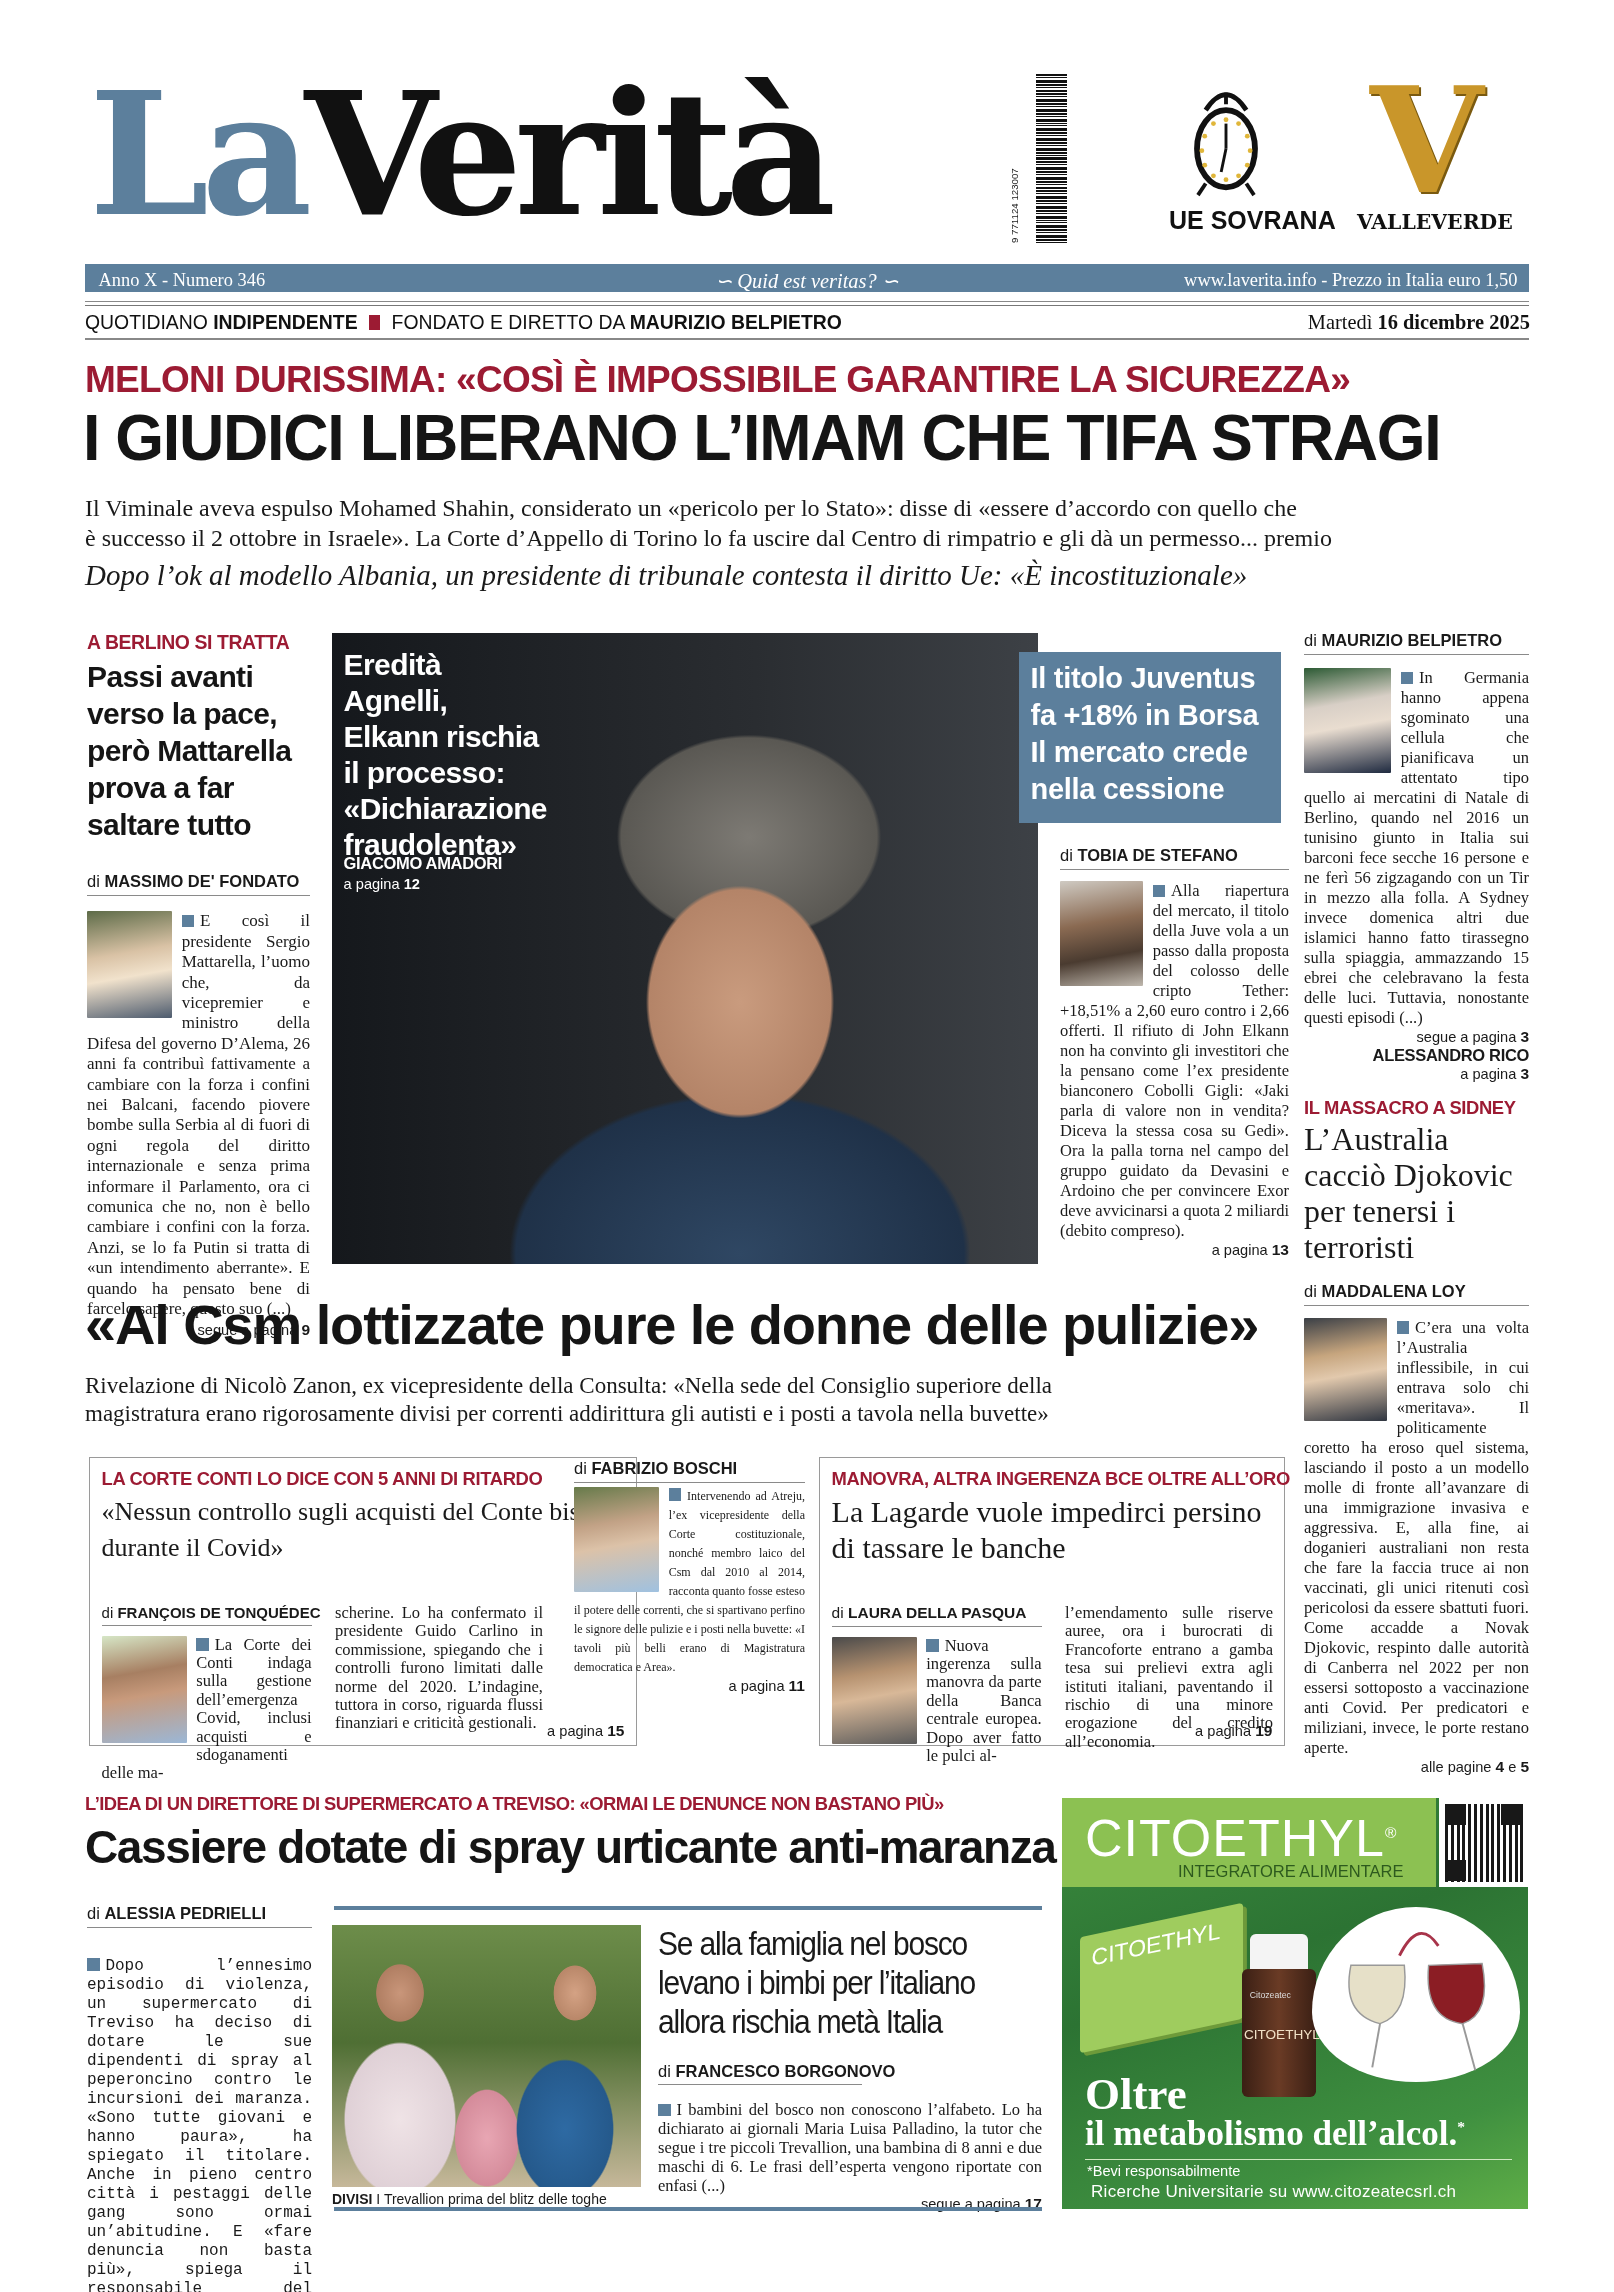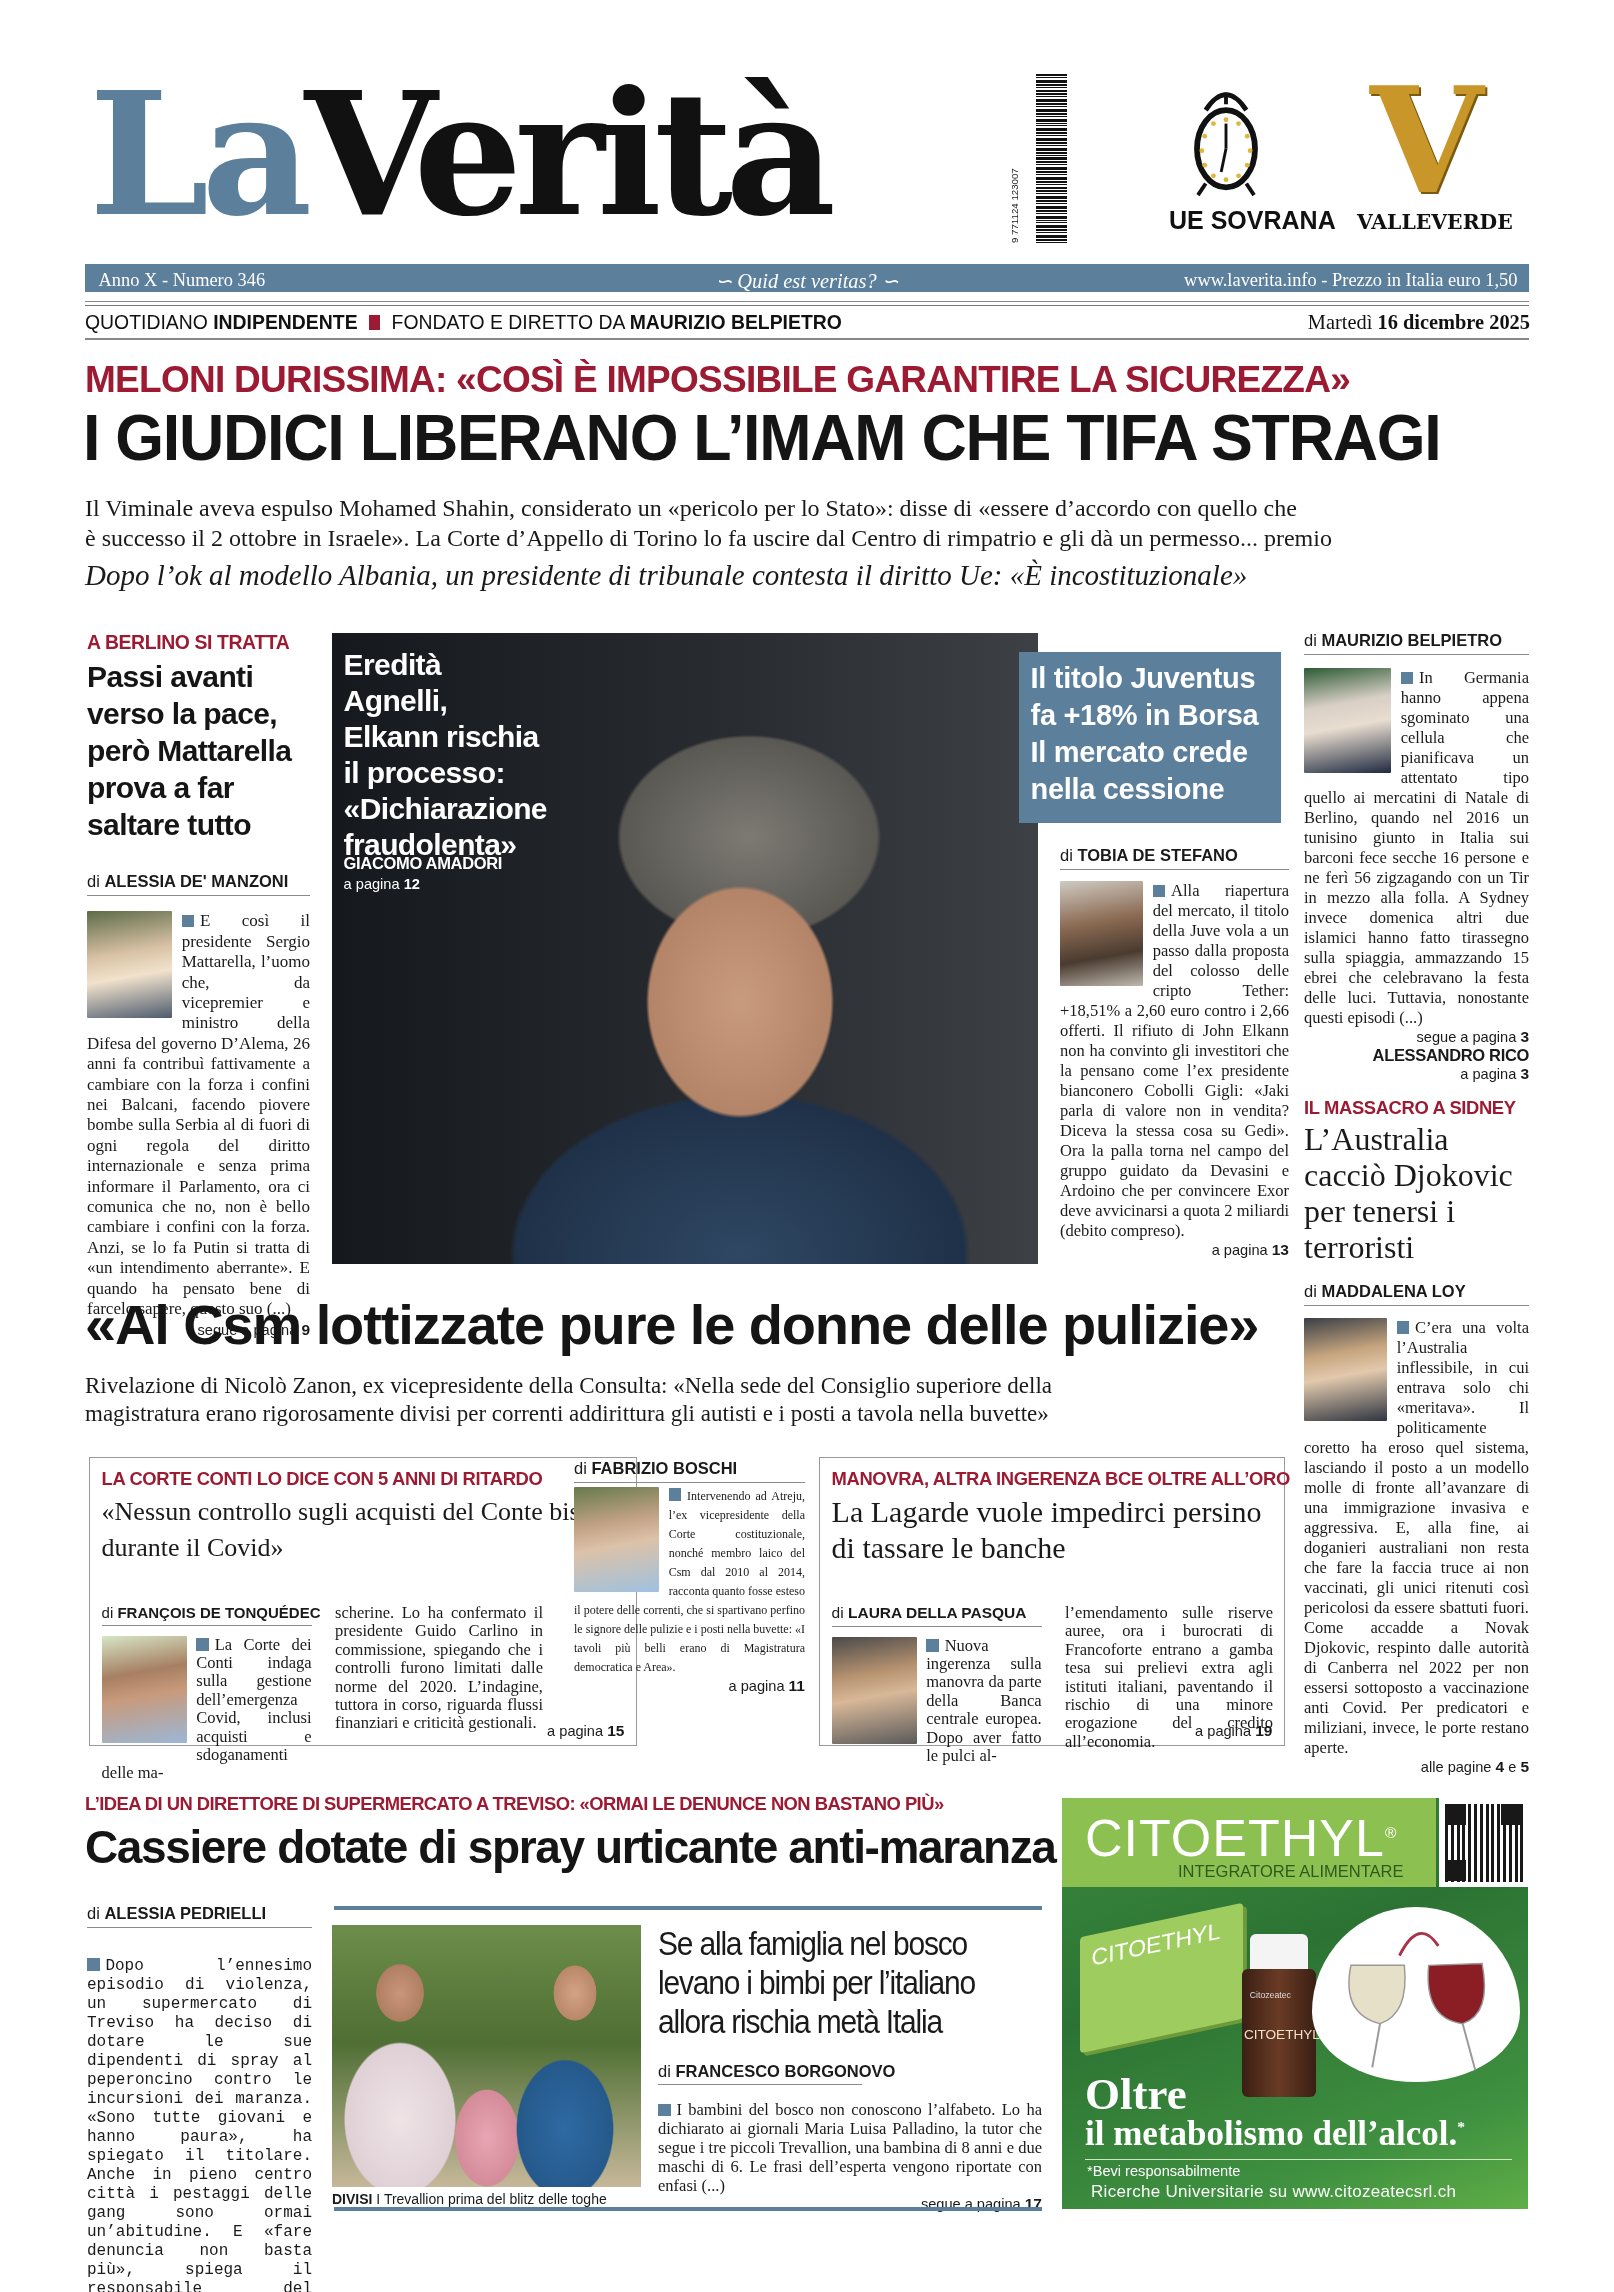--- a/index.html
+++ b/index.html
@@ -85,21 +85,21 @@
 <div class="abs cond" style="left:83px;top:400px;font-size:64px;line-height:76px;color:#151515;white-space:nowrap;transform:scaleX(0.98);transform-origin:0 0;">I GIUDICI LIBERANO L’IMAM CHE TIFA STRAGI</div>
 <div class="abs serif" style="left:85px;top:493px;width:1446px;font-size:24px;line-height:30px;">
   <div style="white-space:nowrap;">Il Viminale aveva espulso Mohamed Shahin, considerato un «pericolo per lo Stato»: disse di «essere d’accordo con quello che</div>
   <div style="white-space:nowrap;">è successo il 2 ottobre in Israele». La Corte d’Appello di Torino lo fa uscire dal Centro di rimpatrio e gli dà un permesso... premio</div>
 </div>
 <div class="abs serif" style="left:85px;top:559px;font-size:29px;font-style:italic;white-space:nowrap;">Dopo l’ok al modello Albania, un presidente di tribunale contesta il diritto Ue: «È incostituzionale»</div>
 
 <div class="abs" style="left:87px;top:631px;width:223px;">
   <div class="cond red" style="font-size:19.4px;margin-bottom:3.9px;">A BERLINO SI TRATTA</div>
   <div class="cond" style="font-size:30px;line-height:37px;color:#151515;">Passi avanti verso la pace, però Mattarella prova a far saltare tutto</div>
-  <div class="byline" style="margin-top:29px;"><span>di </span><b>ALESSIA DE' MANZONI</b></div>
+  <div class="byline" style="margin-top:29px;"><span>di </span><b>MASSIMO DE' FONDATO</b></div>
   <div class="body-text" style="margin-top:15.5px;">
     <div class="photo portrait" style="width:85px;height:107px;background:linear-gradient(170deg,#5d6b48 0%,#d9c2a5 40%,#f1e2cc 60%,#4d5b6e 100%);"></div>
     <span class="sq"></span><span>E così il presidente Sergio Mattarella, l’uomo che, da vicepremier e ministro della Difesa del governo D’Alema, 26 anni fa contribuì fattivamente a cambiare con la forza i confini nei Balcani, facendo piovere bombe sulla Serbia al di fuori di ogni regola del diritto internazionale e senza prima informare il Parlamento, ora ci comunica che no, non è bello cambiare i confini con la forza. Anzi, se lo fa Putin si tratta di «un intendimento aberrante». E quando ha pensato bene di farcelo sapere, questo suo (...)</span>
   </div>
   <div class="ref" style="margin-top:1.9px;"><span>segue a pagina </span><b>9</b></div>
 </div>
 
 <div class="abs" style="left:332px;top:633px;width:706px;height:631px;background:
   radial-gradient(ellipse 165px 204px at 408px 369px, #c99b7e 0%, #b48468 55%, rgba(0,0,0,0) 57%),
   radial-gradient(ellipse 213px 165px at 417px 204px, #7d7a74 0%, #5a5853 60%, rgba(0,0,0,0) 62%),

